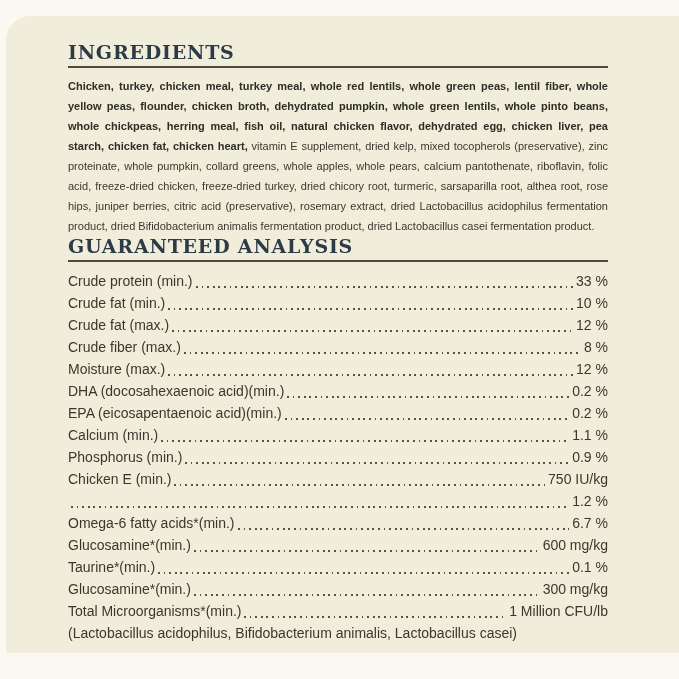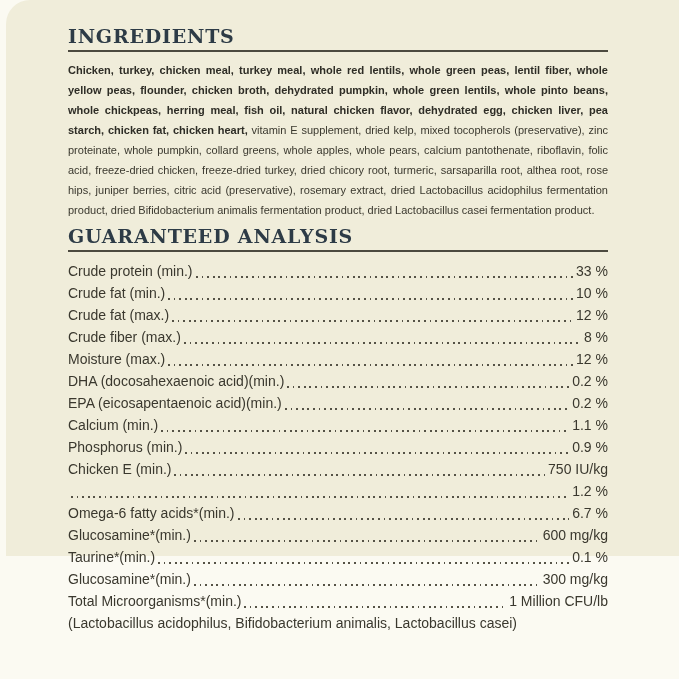--- a/index.html
+++ b/index.html
@@ -10,23 +10,23 @@
   .page {
     position: relative;
     width: 679px;
     height: 679px;
     background: var(--page-bg, #fbfaf2);
     overflow: hidden;
   }
   .label-card {
     position: absolute;
     left: 6px;
-    top: 0;
+    top: 16px;
     width: 673px;
-    height: 556px;
+    height: 637px;
     box-sizing: border-box;
     background: var(--card-bg, #f0edda);
     border-top-left-radius: 24px;
     padding: 26px 71px 0 62px;
   }
   .section-heading {
     margin: 0;
     font-family: "DejaVu Serif", "Liberation Serif", serif;
     font-weight: bold;
     font-size: 19px;
@@ -43,21 +43,21 @@
     margin: 8px 0 0 0;
     font-size: 11px;
     line-height: 20px;
     text-align: justify;
     color: var(--body-color, #3a382e);
   }
   .ingredients-text .lead-bold {
     font-weight: bold;
     color: var(--bold-color, #2e2d26);
   }
-  .ga-heading { margin-top: 6px; }
+  .ga-heading { }
   .ga-rows { margin-top: 8px; }
   .ga-row {
     display: flex;
     line-height: 22px;
     font-size: 14px;
     color: var(--body-color, #3a382e);
   }
   .ga-label, .ga-value { white-space: nowrap; }
   .ga-leader {
     flex: 1;

